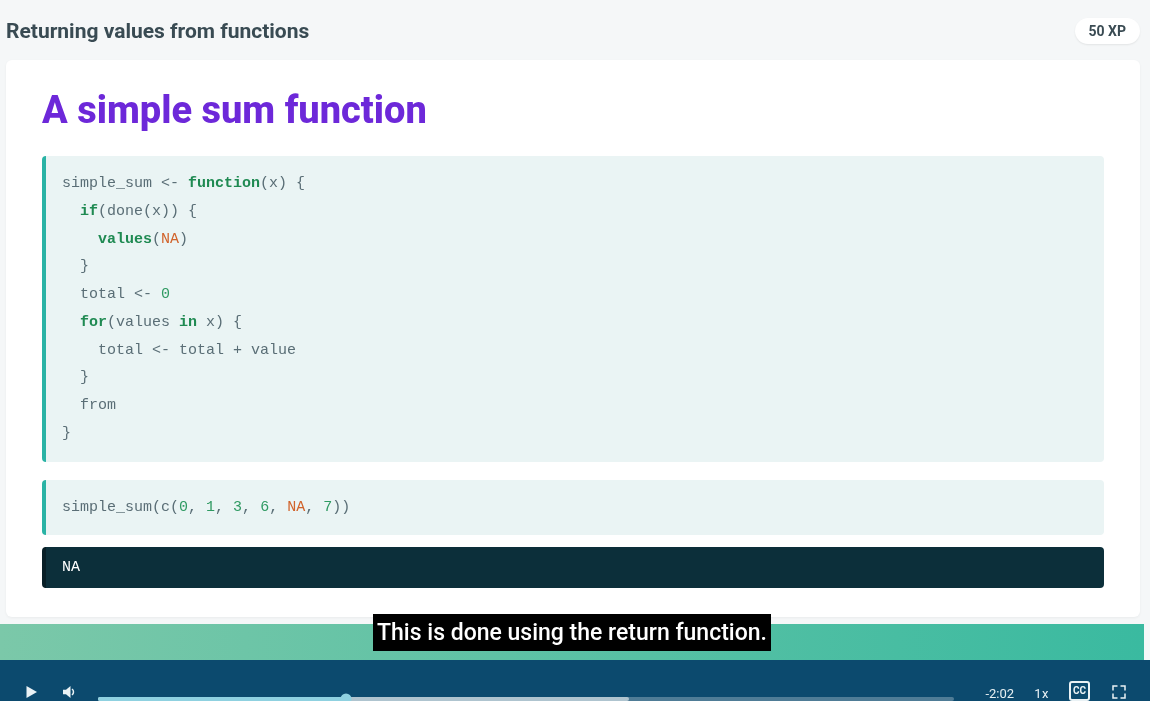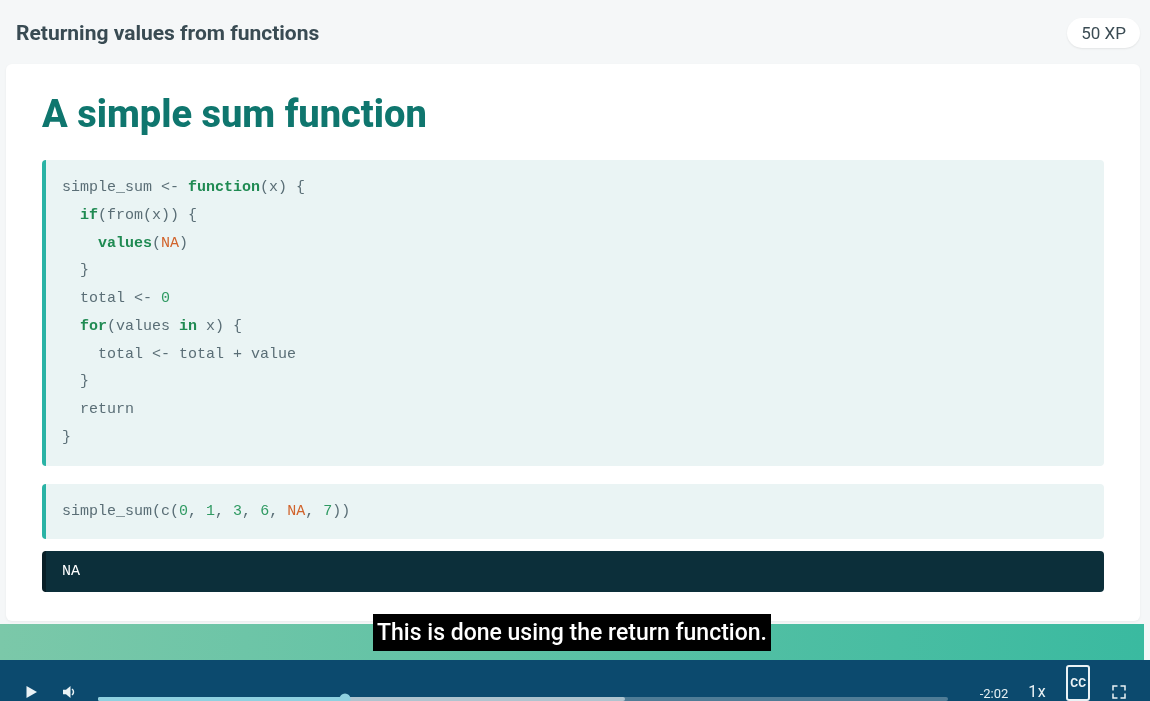--- a/index.html
+++ b/index.html
@@ -9,49 +9,49 @@
     font-family: -apple-system, BlinkMacSystemFont, "Segoe UI", Roboto, "Helvetica Neue", Arial, sans-serif;
     background: #f5f7f8;
     color: #2e3d45;
     overflow: hidden;
     position: relative;
   }
   .page-header {
     display: flex;
     justify-content: space-between;
     align-items: center;
-    padding: 18px 10px 8px 16px;
+    padding: 18px 10px 8px 6px;
   }
   .page-title {
     font-size: 21px;
     font-weight: 700;
     color: #394b53;
   }
   .xp-badge {
     background: #ffffff;
     border-radius: 16px;
     padding: 5px 14px;
-    font-size: 17px;
-    font-weight: 400;
+    font-size: 14px;
+    font-weight: 700;
     color: #3a4b53;
     box-shadow: 0 1px 2px rgba(0,0,0,0.08);
   }
   .slide-card {
     background: #ffffff;
     margin: 8px 10px 0 6px;
     border-radius: 6px;
     padding: 28px 36px 22px 36px;
     box-shadow: 0 1px 3px rgba(0,0,0,0.05);
     position: relative;
     height: 557px;
   }
   .slide-title {
     font-size: 38px;
     font-weight: 800;
-    color: #0f766e;
+    color: #6d28d9;
     margin-bottom: 24px;
   }
   .code-block {
     background: #eaf4f4;
     border-left: 4px solid #2ab3a5;
     border-radius: 4px;
     padding: 14px 16px;
     font-family: "SFMono-Regular", Consolas, "Liberation Mono", Menlo, monospace;
     font-size: 15px;
     line-height: 1.85;
@@ -135,57 +135,57 @@
     border-radius: 50%;
     transform: translate(-50%, -50%);
   }
   .time-remaining {
     font-size: 13px;
     color: #e6f0f3;
     width: 40px;
     text-align: right;
   }
   .speed-label {
-    font-size: 16px;
+    font-size: 13px;
     letter-spacing: 0.5px;
     cursor: pointer;
   }
   .cc-box {
     border: 2px solid #eaf2f5;
     border-radius: 3px;
-    font-size: 12px;
+    font-size: 10px;
     font-weight: 700;
-    padding: 16px 2px;
+    padding: 8px 2px;
     line-height: 1;
     height: 13px;
     display: flex;
     align-items: center;
     cursor: pointer;
   }
 </style>
 </head>
 <body>
 
 <div class="page-header">
   <div class="page-title">Returning values from functions</div>
   <div class="xp-badge">50 XP</div>
 </div>
 
 <div class="slide-card">
   <div class="slide-title">A simple sum function</div>
 
   <div class="code-block"><span>simple_sum &lt;- </span><span class="kw">function</span><span>(x) {</span>
-<span>  </span><span class="kw">if</span><span>(from(x)) {</span>
+<span>  </span><span class="kw">if</span><span>(done(x)) {</span>
 <span>    </span><span class="kw">values</span><span>(</span><span class="na">NA</span><span>)</span>
 <span>  }</span>
 <span>  total &lt;- </span><span class="num">0</span>
 <span>  </span><span class="kw">for</span><span>(values </span><span class="kw">in</span><span> x) {</span>
 <span>    total &lt;- total + value</span>
 <span>  }</span>
-<span>  return</span>
+<span>  from</span>
 <span>}</span></div>
 
   <div class="code-block" style="margin-bottom:12px;"><span>simple_sum(c(</span><span class="num">0</span><span>, </span><span class="num">1</span><span>, </span><span class="num">3</span><span>, </span><span class="num">6</span><span>, </span><span class="na">NA</span><span>, </span><span class="num">7</span><span>))</span></div>
 
   <div class="output-block">NA</div>
 </div>
 
 <div class="caption-row">
   <span class="caption-text">This is done using the return function.</span>
 </div>

